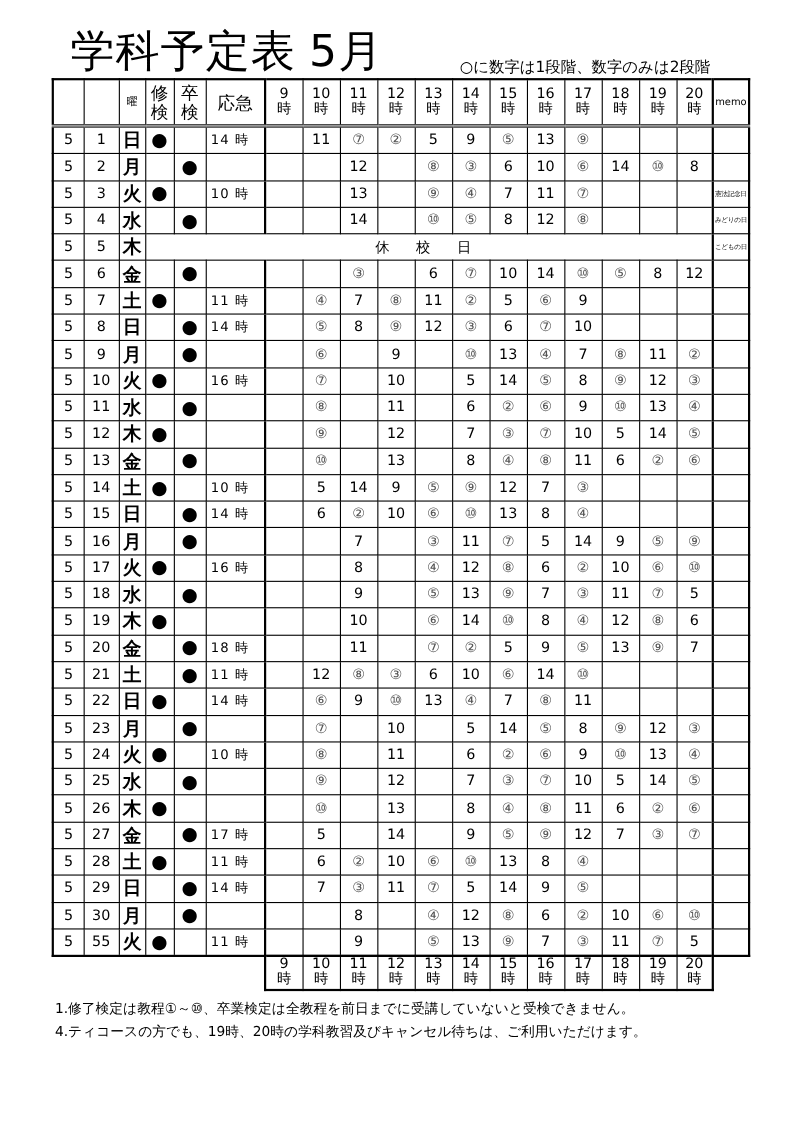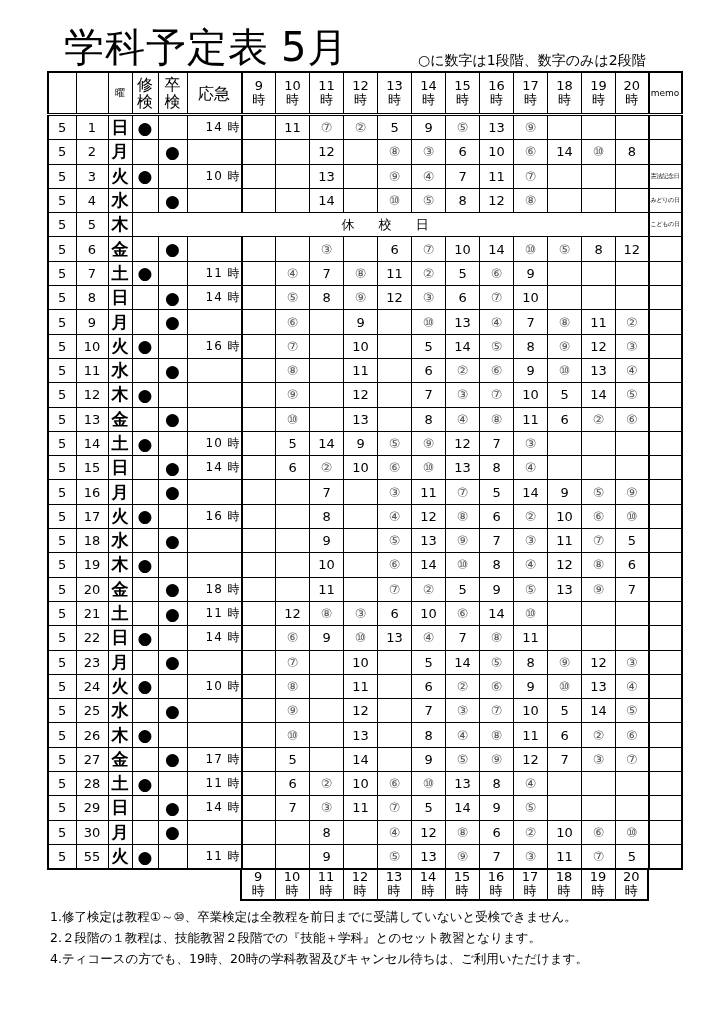--- a/index.html
+++ b/index.html
@@ -13,21 +13,21 @@
                 table-layout: fixed; border: 2px solid #000; }
   table.sched td, table.sched th { border: 1px solid #000; padding: 0; text-align: center;
                 vertical-align: middle; overflow: hidden; white-space: nowrap; font-weight: normal; }
   table.sched thead th { height: 40px; border-bottom: 3px double #000; font-size: 13px; line-height: 14px; }
   table.sched thead th.kan { font-size: 16px; line-height: 17px; }
   table.sched thead th.yobi { font-size: 10px; }
   table.sched thead th.memo { font-size: 9px; }
   table.sched tbody td { height: 23.3px; font-size: 13px; }
   table.sched tbody td.dow { font-size: 17px; font-weight: bold; }
   table.sched tbody td.dot { font-size: 17px; }
-  table.sched tbody td.oq { text-align: left; padding-left: 18px; font-size: 12px; letter-spacing: 1px; }
+  table.sched tbody td.oq { text-align: left; padding-left: 4px; font-size: 12px; letter-spacing: 1px; }
   table.sched tbody td.oq-col { border-right: 2px solid #000; }
   table.sched tbody td.memo { font-size: 6px; letter-spacing: -0.3px; border-left: 2px solid #000; }
   table.sched thead th.memo { border-left: 2px solid #000; margin-top: 33px; }
   table.sched thead th.oq-col { border-right: 2px solid #000; }
   td.circ { color: #555; font-size: 12px; }
   td.holiday { font-size: 18px; font-weight: bold; letter-spacing: 10px; border-right: 2px solid #000; }
   table.foot { position: absolute; left: 240px; top: 868px; border-collapse: collapse;
                table-layout: fixed; border: 2px solid #000; border-top: none; }
   table.foot td { border: 1px solid #000; height: 28px; text-align: center; font-size: 13px; line-height: 14px; }
   .notes { position: absolute; left: 50px; top: 906px; font-size: 12.5px; line-height: 21px; }
@@ -755,15 +755,14 @@
         <td>17<br>時</td>
         <td>18<br>時</td>
         <td>19<br>時</td>
         <td>20<br>時</td>
       </tr>
 </tbody>
   </table>
 
 <div class="notes" id="notes">
     <div>1.修了検定は教程①～⑩、卒業検定は全教程を前日までに受講していないと受検できません。</div>
-    <div>2.２段階の１教程は、技能教習２段階での『技能＋学科』とのセット教習となります。</div>
     <div>4.ティコースの方でも、19時、20時の学科教習及びキャンセル待ちは、ご利用いただけます。</div>
   </div>
 
 </body></html>

